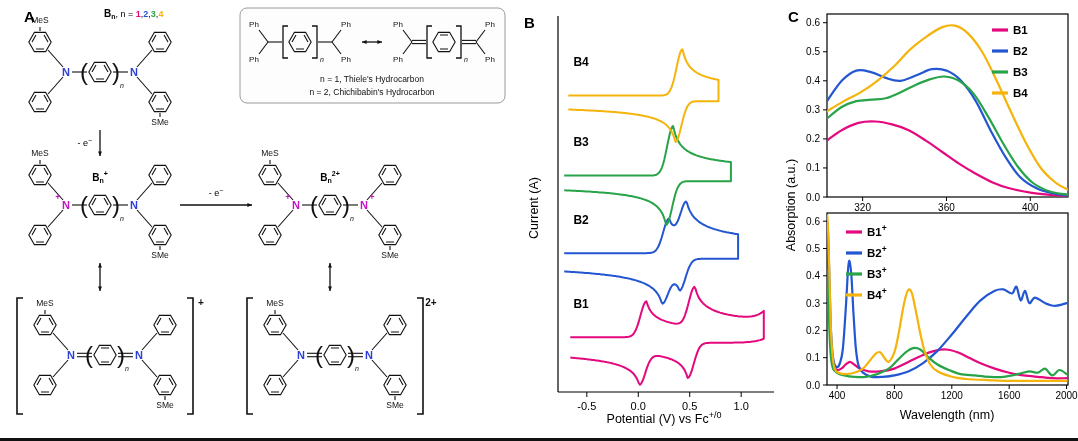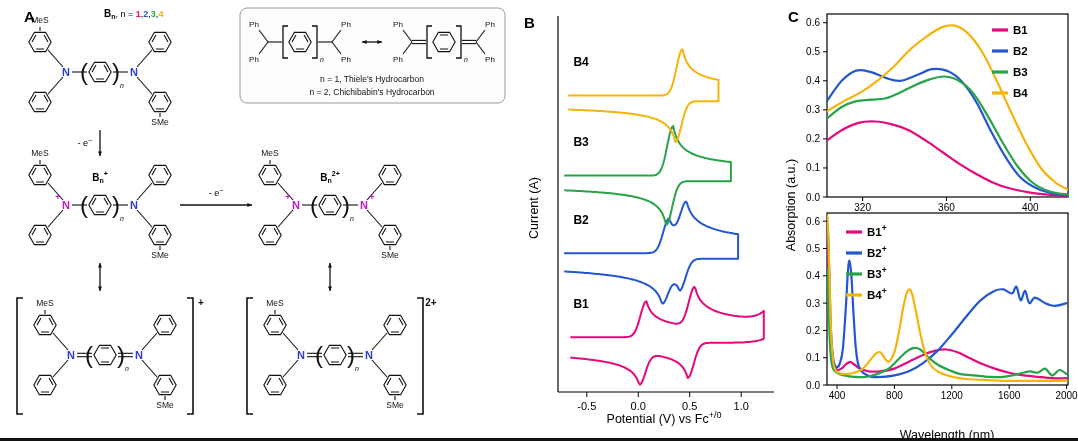--- a/index.html
+++ b/index.html
@@ -309,15 +309,15 @@
 
   <div class="panel-letter" style="left:24px;top:8px">A</div>
   <div class="panel-letter" style="left:524px;top:14px">B</div>
   <div class="panel-letter" style="left:788px;top:8px">C</div>
 
   <div class="axis-label rot" style="left:534px;top:208px">Current (A)</div>
   <div class="axis-label ctr" style="left:664px;top:410px">
     <span>Potential (V) vs Fc</span><sup>+/0</sup>
   </div>
   <div class="axis-label rot" style="left:791px;top:205px">Absorption (a.u.)</div>
-  <div class="axis-label ctr" style="left:947px;top:428px">Wavelength (nm)</div>
+  <div class="axis-label ctr" style="left:947px;top:408px">Wavelength (nm)</div>
 
 </div>
 
 </body></html>

